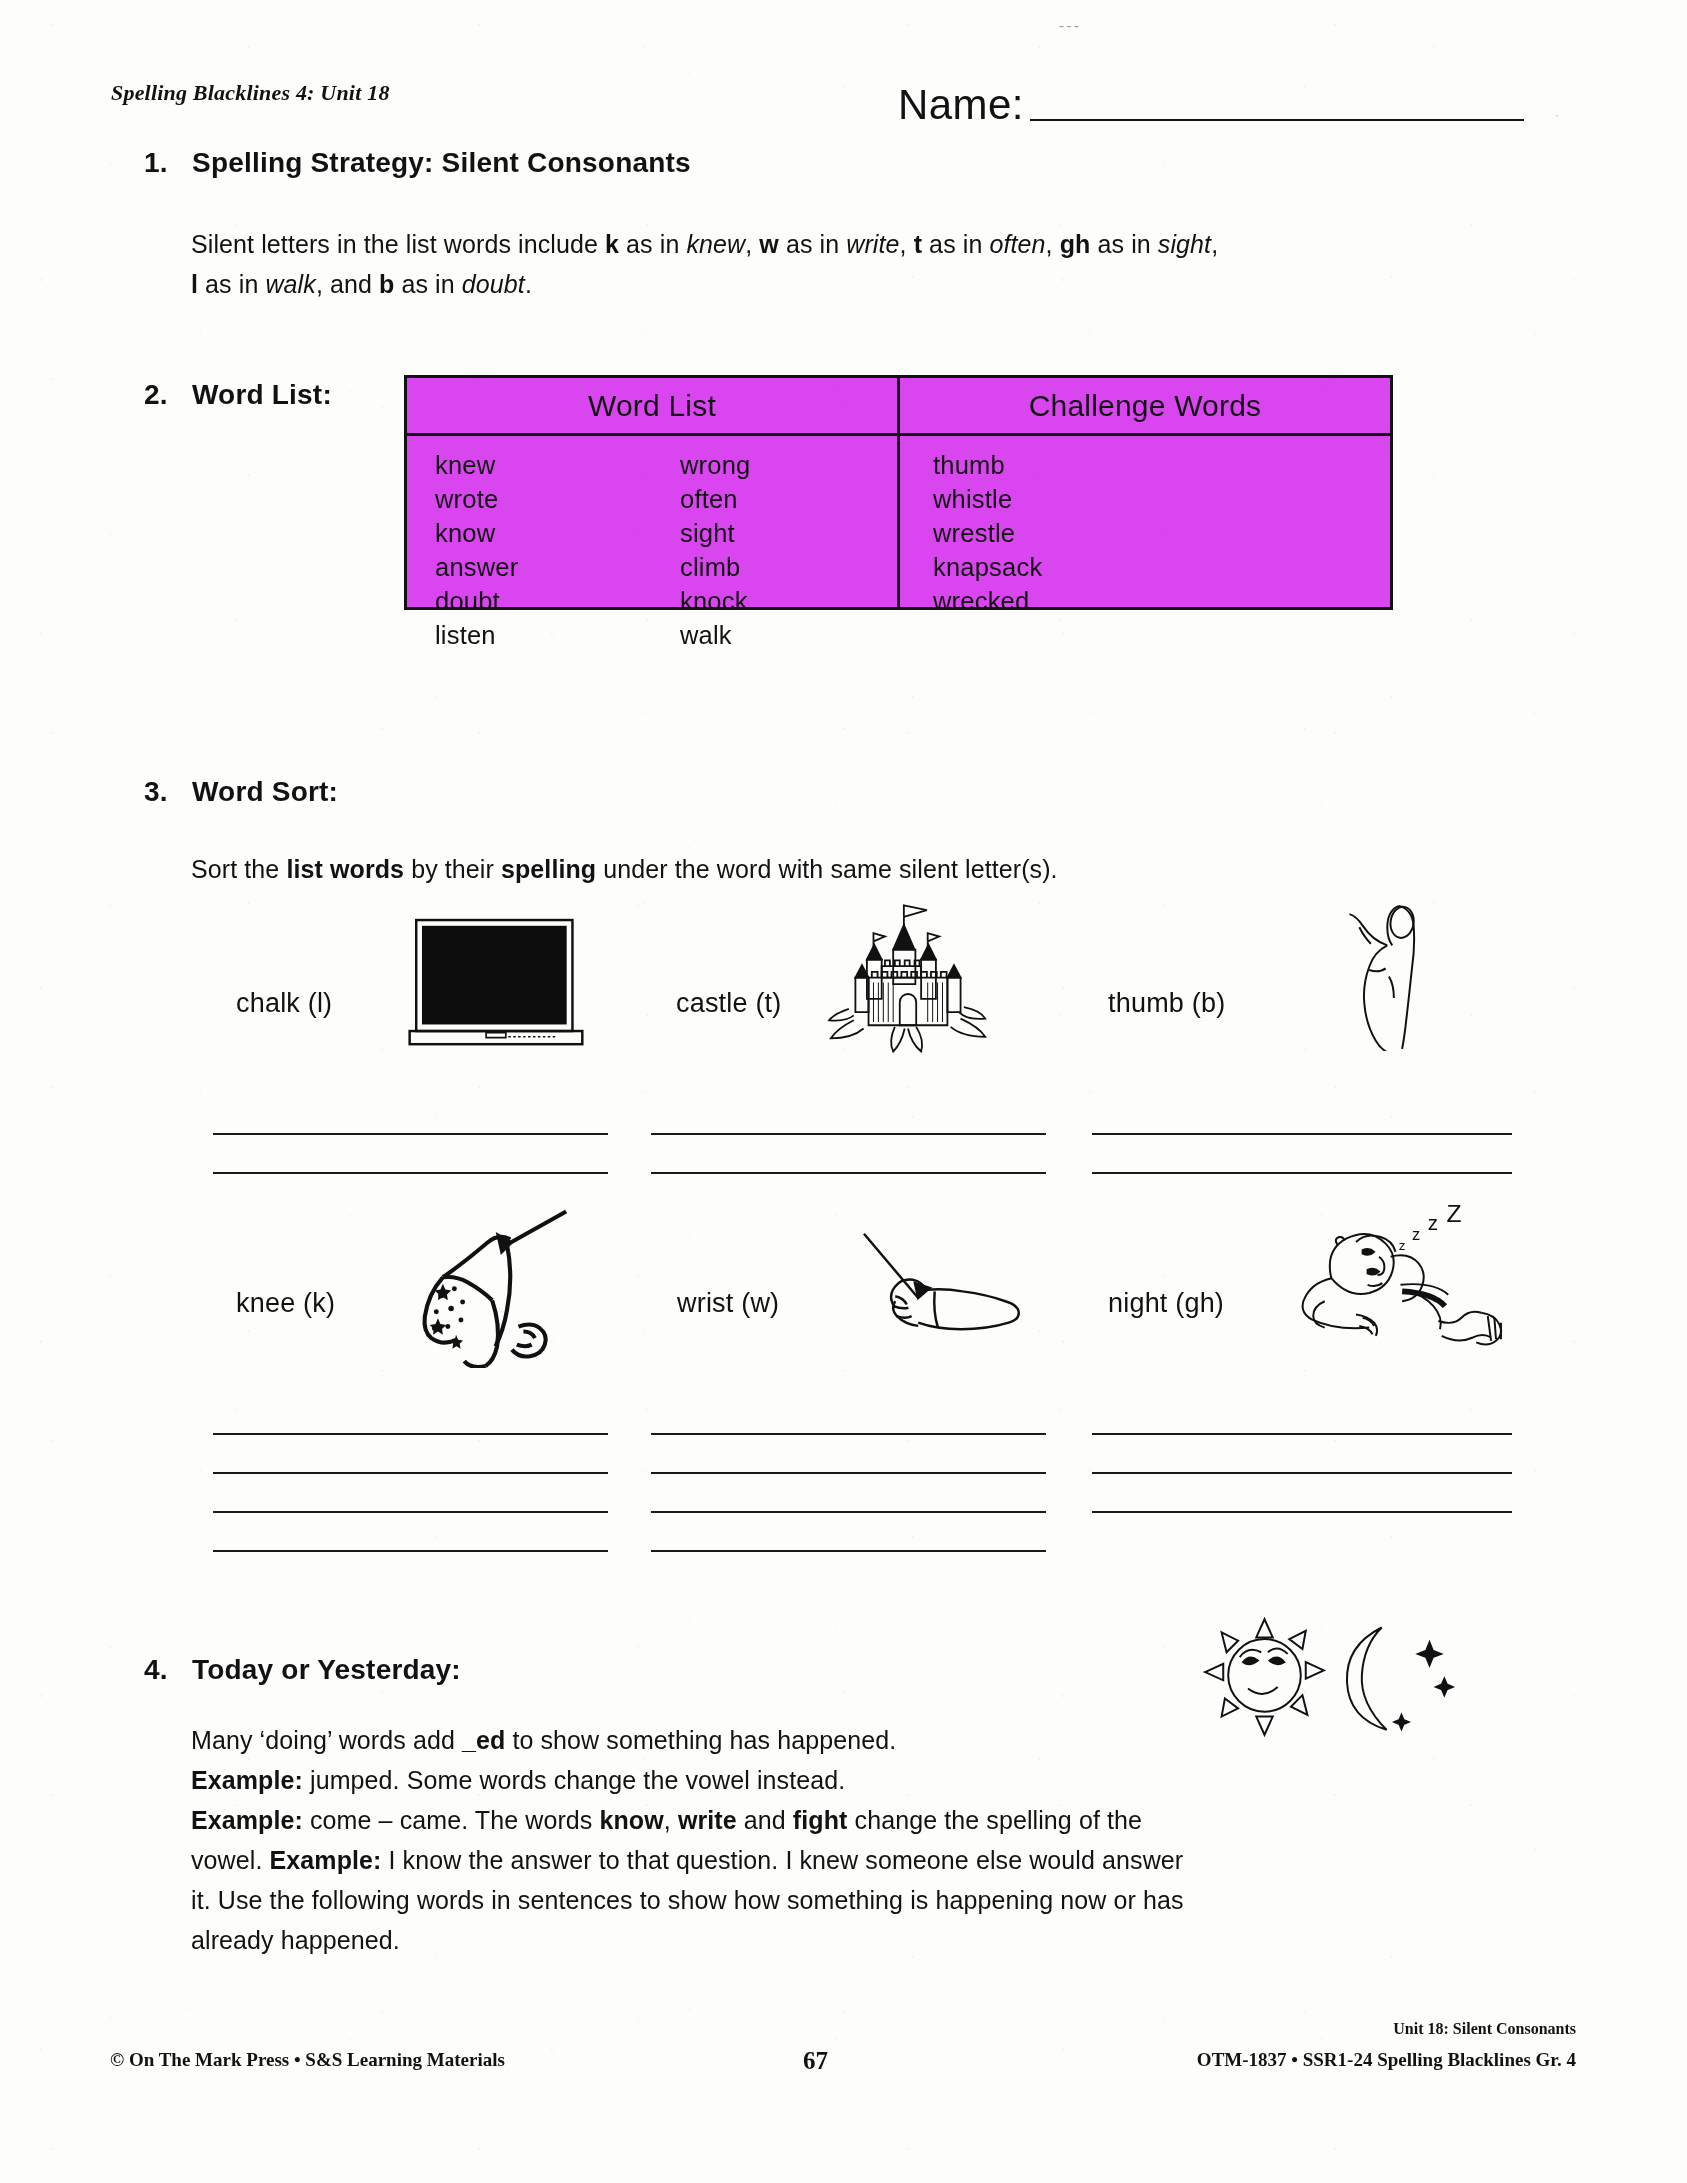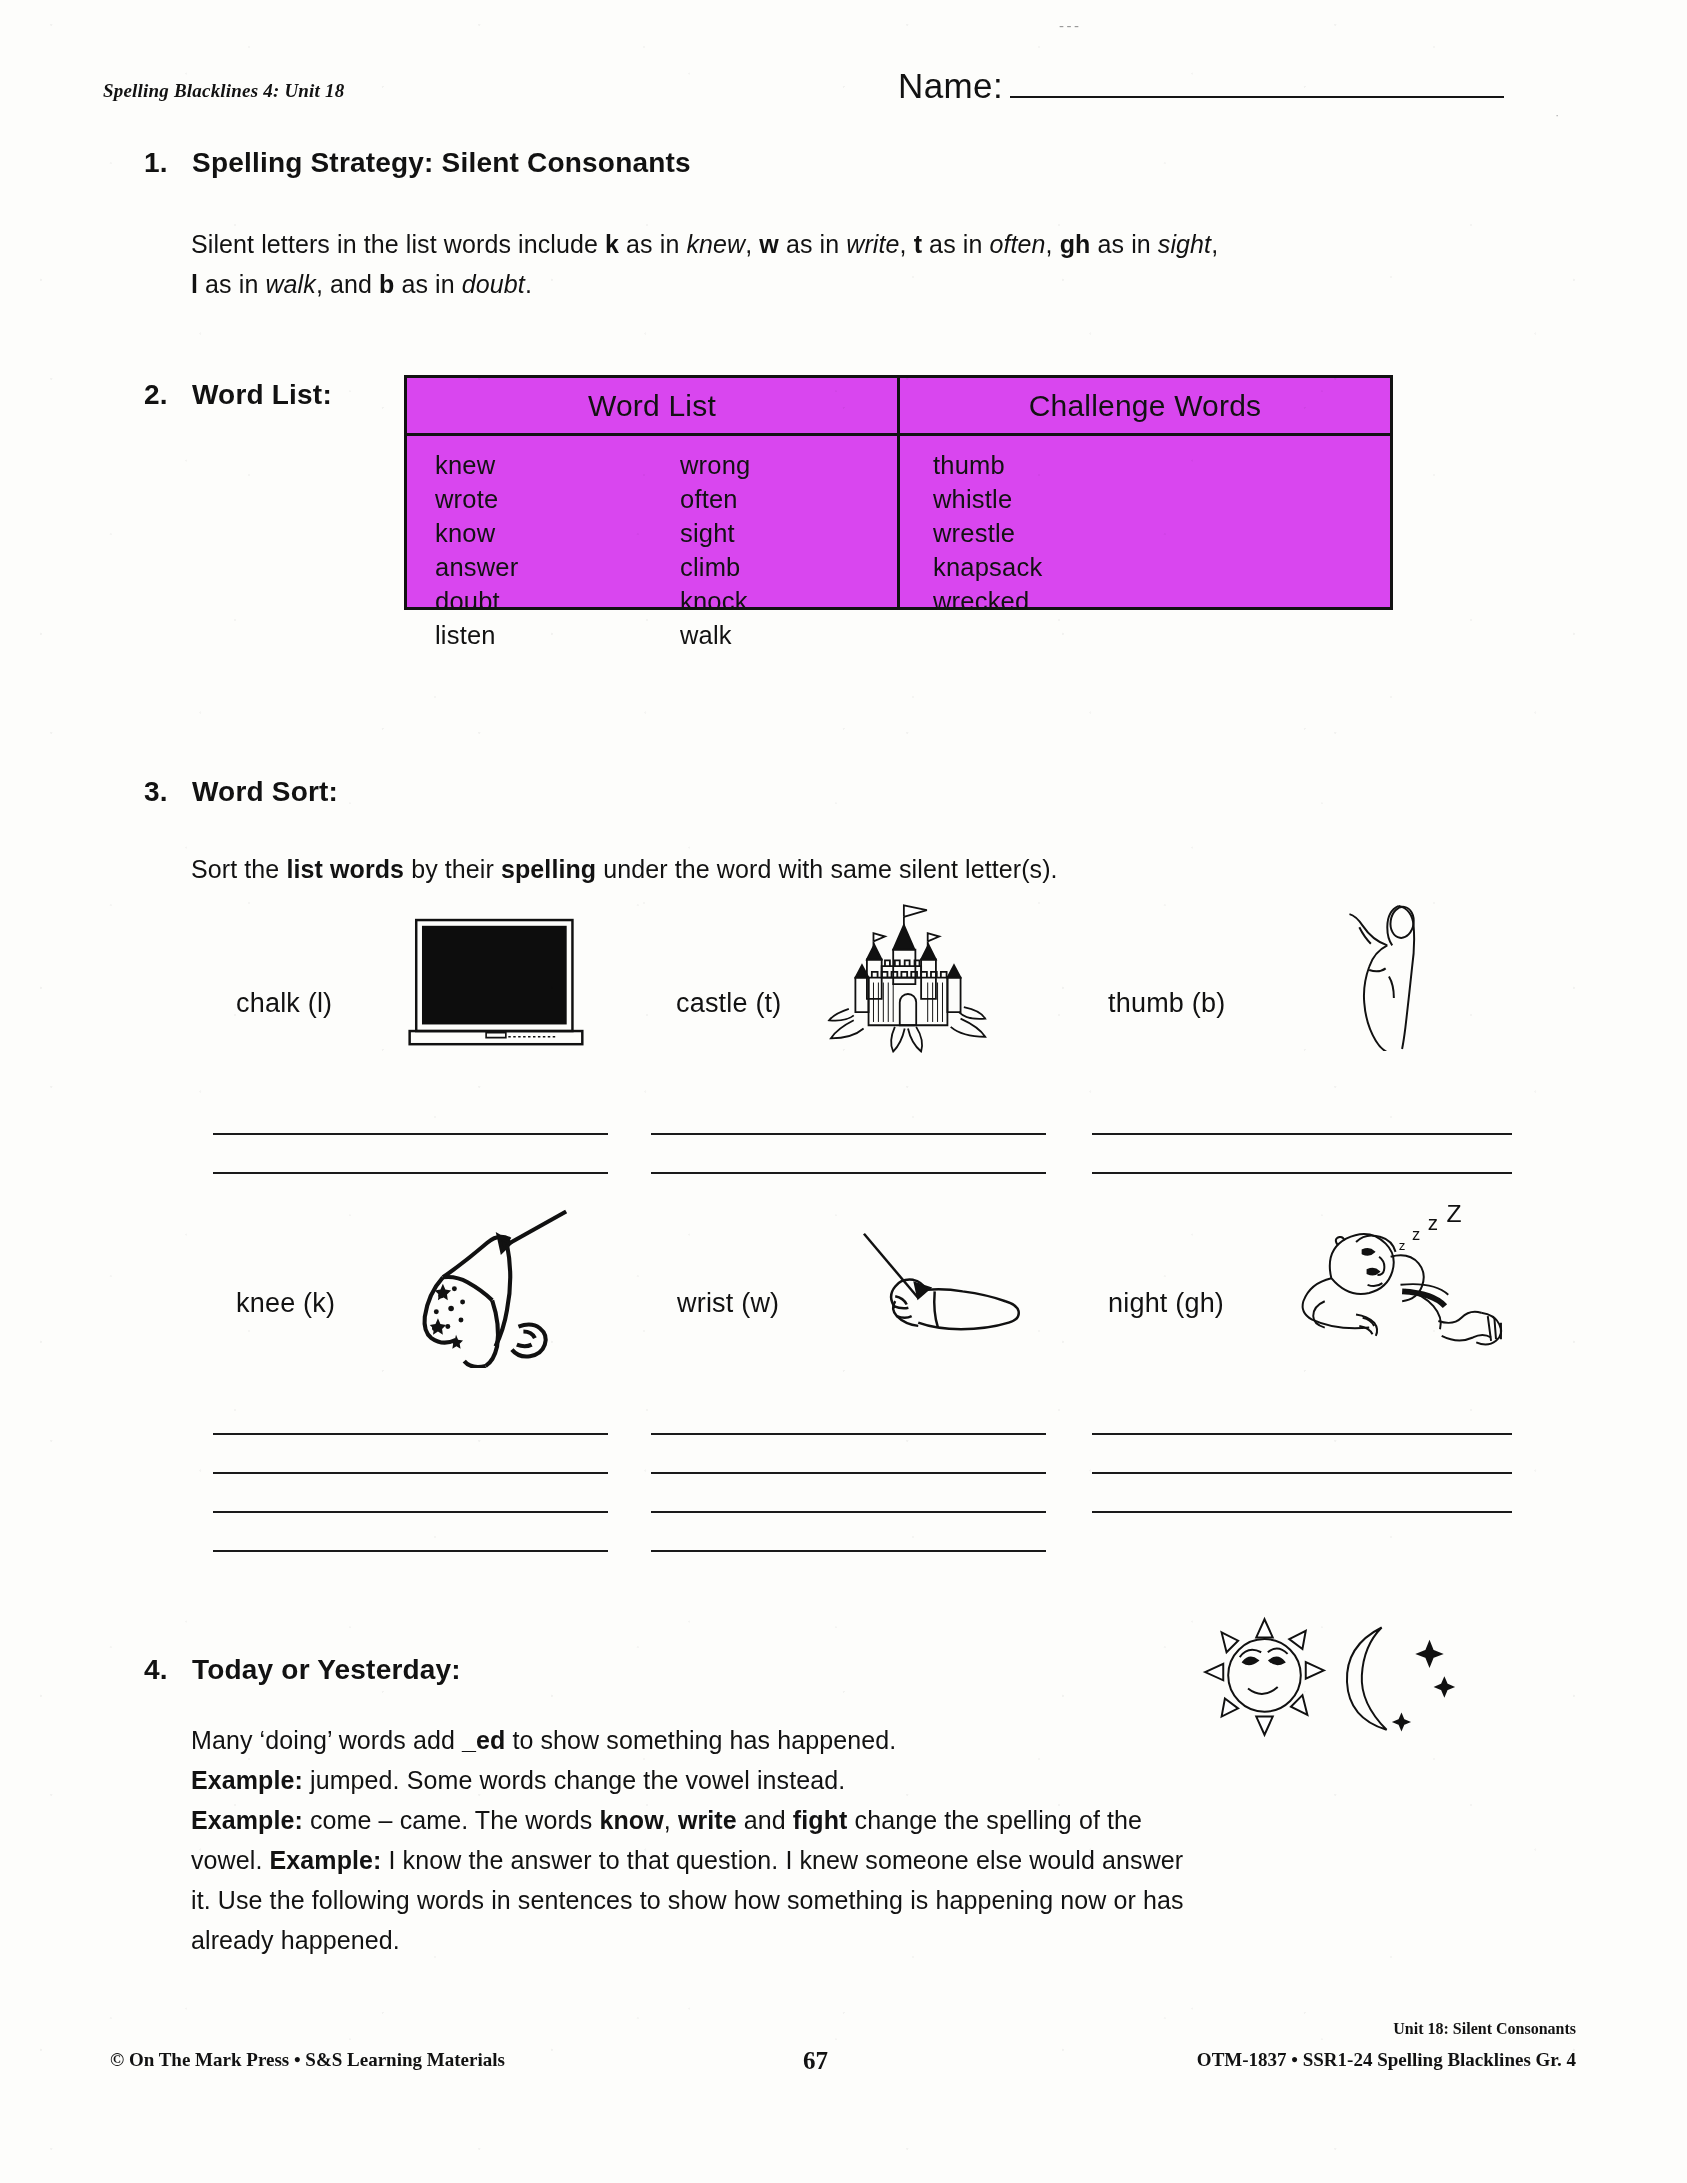--- a/index.html
+++ b/index.html
@@ -32,30 +32,30 @@
                      527px 371px, 412px 395px, 478px 420px, 511px 354px,
                      445px 379px, 486px 412px;
     opacity: .85;
   }
 
   .page { position: absolute; inset: 0; }
 
   
   .hdr { position: absolute; top: 68px; left: 0; right: 0; height: 58px; }
   .hdr-title {
-    position: absolute; left: 103px; top: 11.5px;
+    position: absolute; left: 111px; top: 11.5px;
     font-family: "Liberation Serif", serif;
     font-weight: bold; font-style: italic;
-    font-size: 19px; letter-spacing: 0.2px;
+    font-size: 22px; letter-spacing: 0.2px;
   }
   .name-wrap {
     position: absolute; left: 898px; top: 0;
     display: flex; align-items: flex-end; gap: 6.6px;
   }
-  .name-label { font-size: 35px; letter-spacing: 0.4px; line-height: 1; }
+  .name-label { font-size: 42px; letter-spacing: 0.4px; line-height: 1; margin-top: 16px; }
   .name-rule { width: 494px; border-bottom: 2.5px solid #151515; margin-bottom: 5px; }
 
   
   .sec-head {
     position: absolute;
     font-size: 28px; font-weight: bold; letter-spacing: 0.2px;
     white-space: nowrap;
   }
   .sec-num { display: inline-block; width: 48px; }
 

